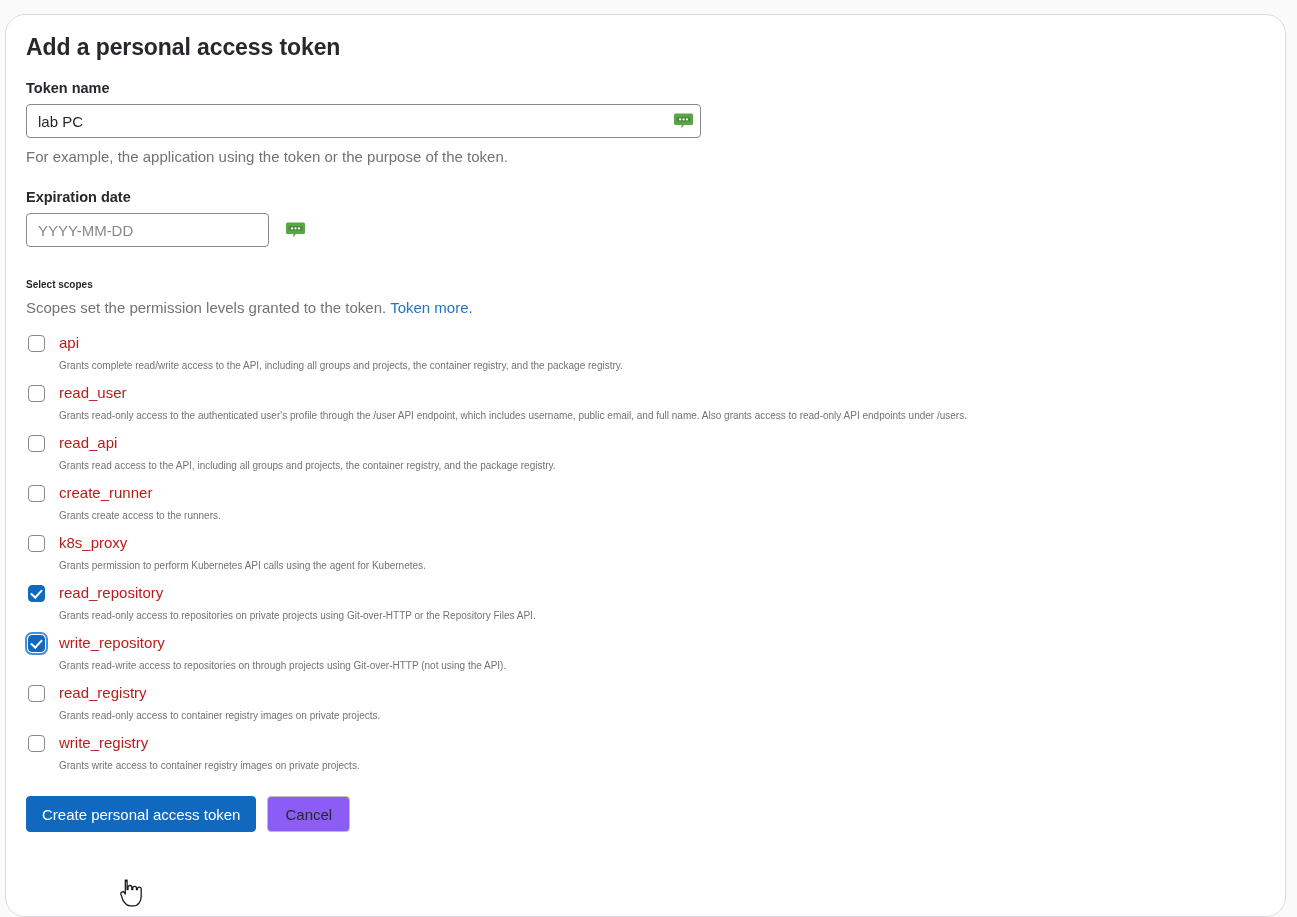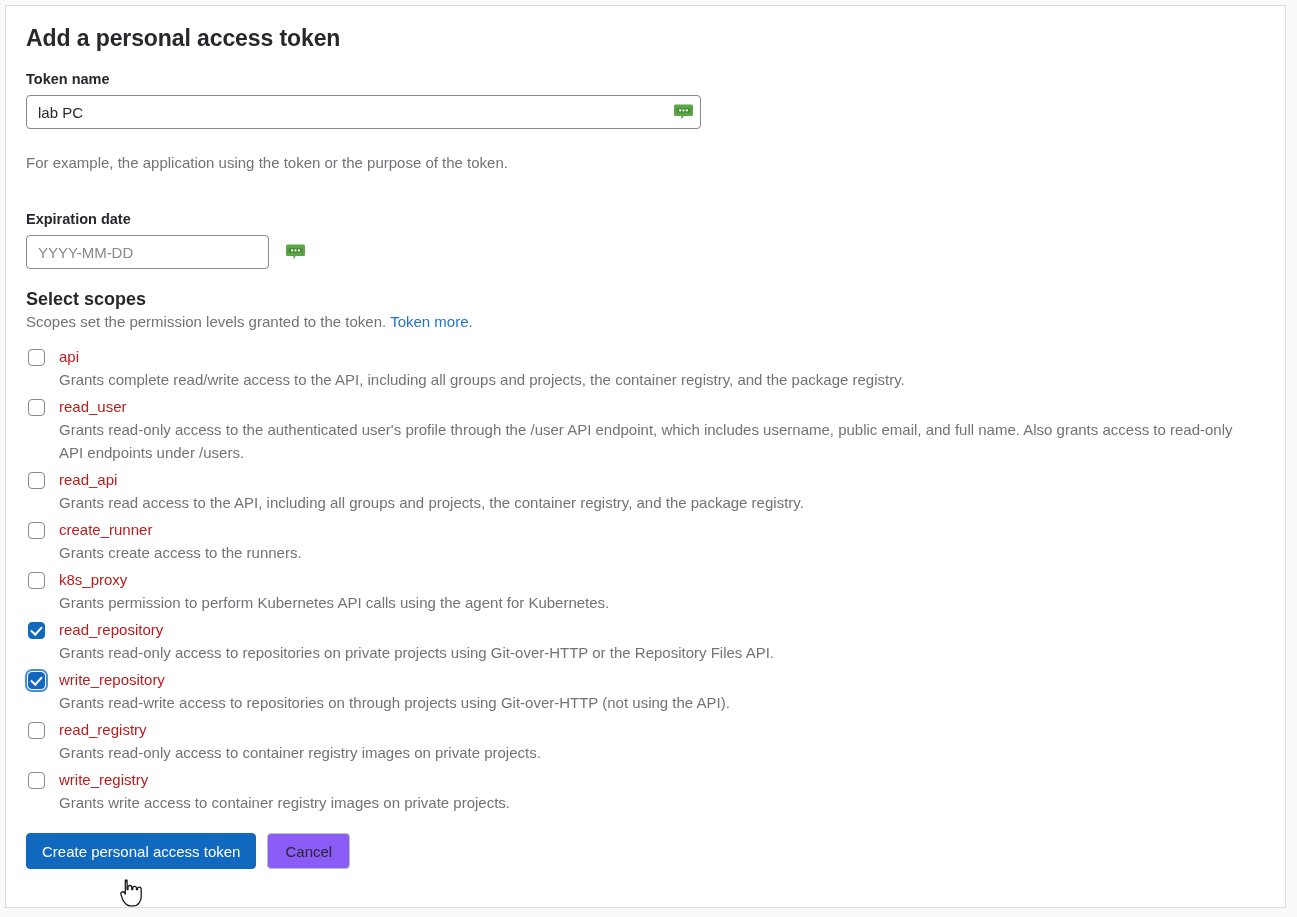--- a/index.html
+++ b/index.html
@@ -11,26 +11,26 @@
     height: 917px;
     background: #fafafa;
     font-family: "Liberation Sans", sans-serif;
     -webkit-font-smoothing: antialiased;
     overflow: hidden;
   }
 
   .card {
     position: absolute;
     left: 5px;
-    top: 5px;
+    top: 14px;
     width: 1281px;
     height: 903px;
     background: #ffffff;
     border: 1px solid #dcdcde;
-    border-radius: 0;
+    border-radius: 20px;
     box-sizing: border-box;
     overflow: hidden;
   }
 
   .card-inner {
     padding: 18px 20px 0 20px;
   }
 
   .page-title {
     font-size: 23px;
@@ -38,21 +38,21 @@
     color: #28272d;
     margin: 0 0 18px 0;
     letter-spacing: -0.1px;
     line-height: 28px;
   }
 
   .field-label {
     font-size: 14.5px;
     font-weight: bold;
     color: #28272d;
-    margin: 16px 0 7px 0;
+    margin: 0 0 7px 0;
     line-height: 18px;
   }
 
   .input-wrap {
     position: relative;
     display: block;
   }
 
   .text-input {
     box-sizing: border-box;
@@ -82,31 +82,31 @@
     width: 19px;
     height: 17px;
     pointer-events: auto;
   }
   #token-name-autofill { left: 648px; }
   #expiration-autofill { left: 260px; }
 
   .help-text {
     font-size: 15px;
     color: #737278;
-    margin: 24px 0 0 0;
+    margin: 9px 0 0 0;
     line-height: 20px;
   }
 
   .section-gap { height: 21px; }
 
   .scopes-head {
-    font-size: 18px;
+    font-size: 10px;
     font-weight: bold;
     color: #28272d;
-    margin: 4px 0 4px 0;
+    margin: 12px 0 4px 0;
     line-height: 18px;
   }
 
   .scopes-sub {
     font-size: 15px;
     color: #737278;
     margin: 0 0 14px 0;
     line-height: 20px;
   }
 
@@ -162,21 +162,21 @@
   .scope-name {
     display: block;
     font-size: 15px;
     color: #b91c1c;
     line-height: 22px;
     cursor: pointer;
   }
 
   .scope-desc {
     display: block;
-    font-size: 15px;
+    font-size: 10px;
     color: #737278;
     line-height: 23px;
     max-width: 1200px;
   }
 
   .actions {
     margin-top: 19px;
     display: flex;
     align-items: center;
     gap: 11px;

